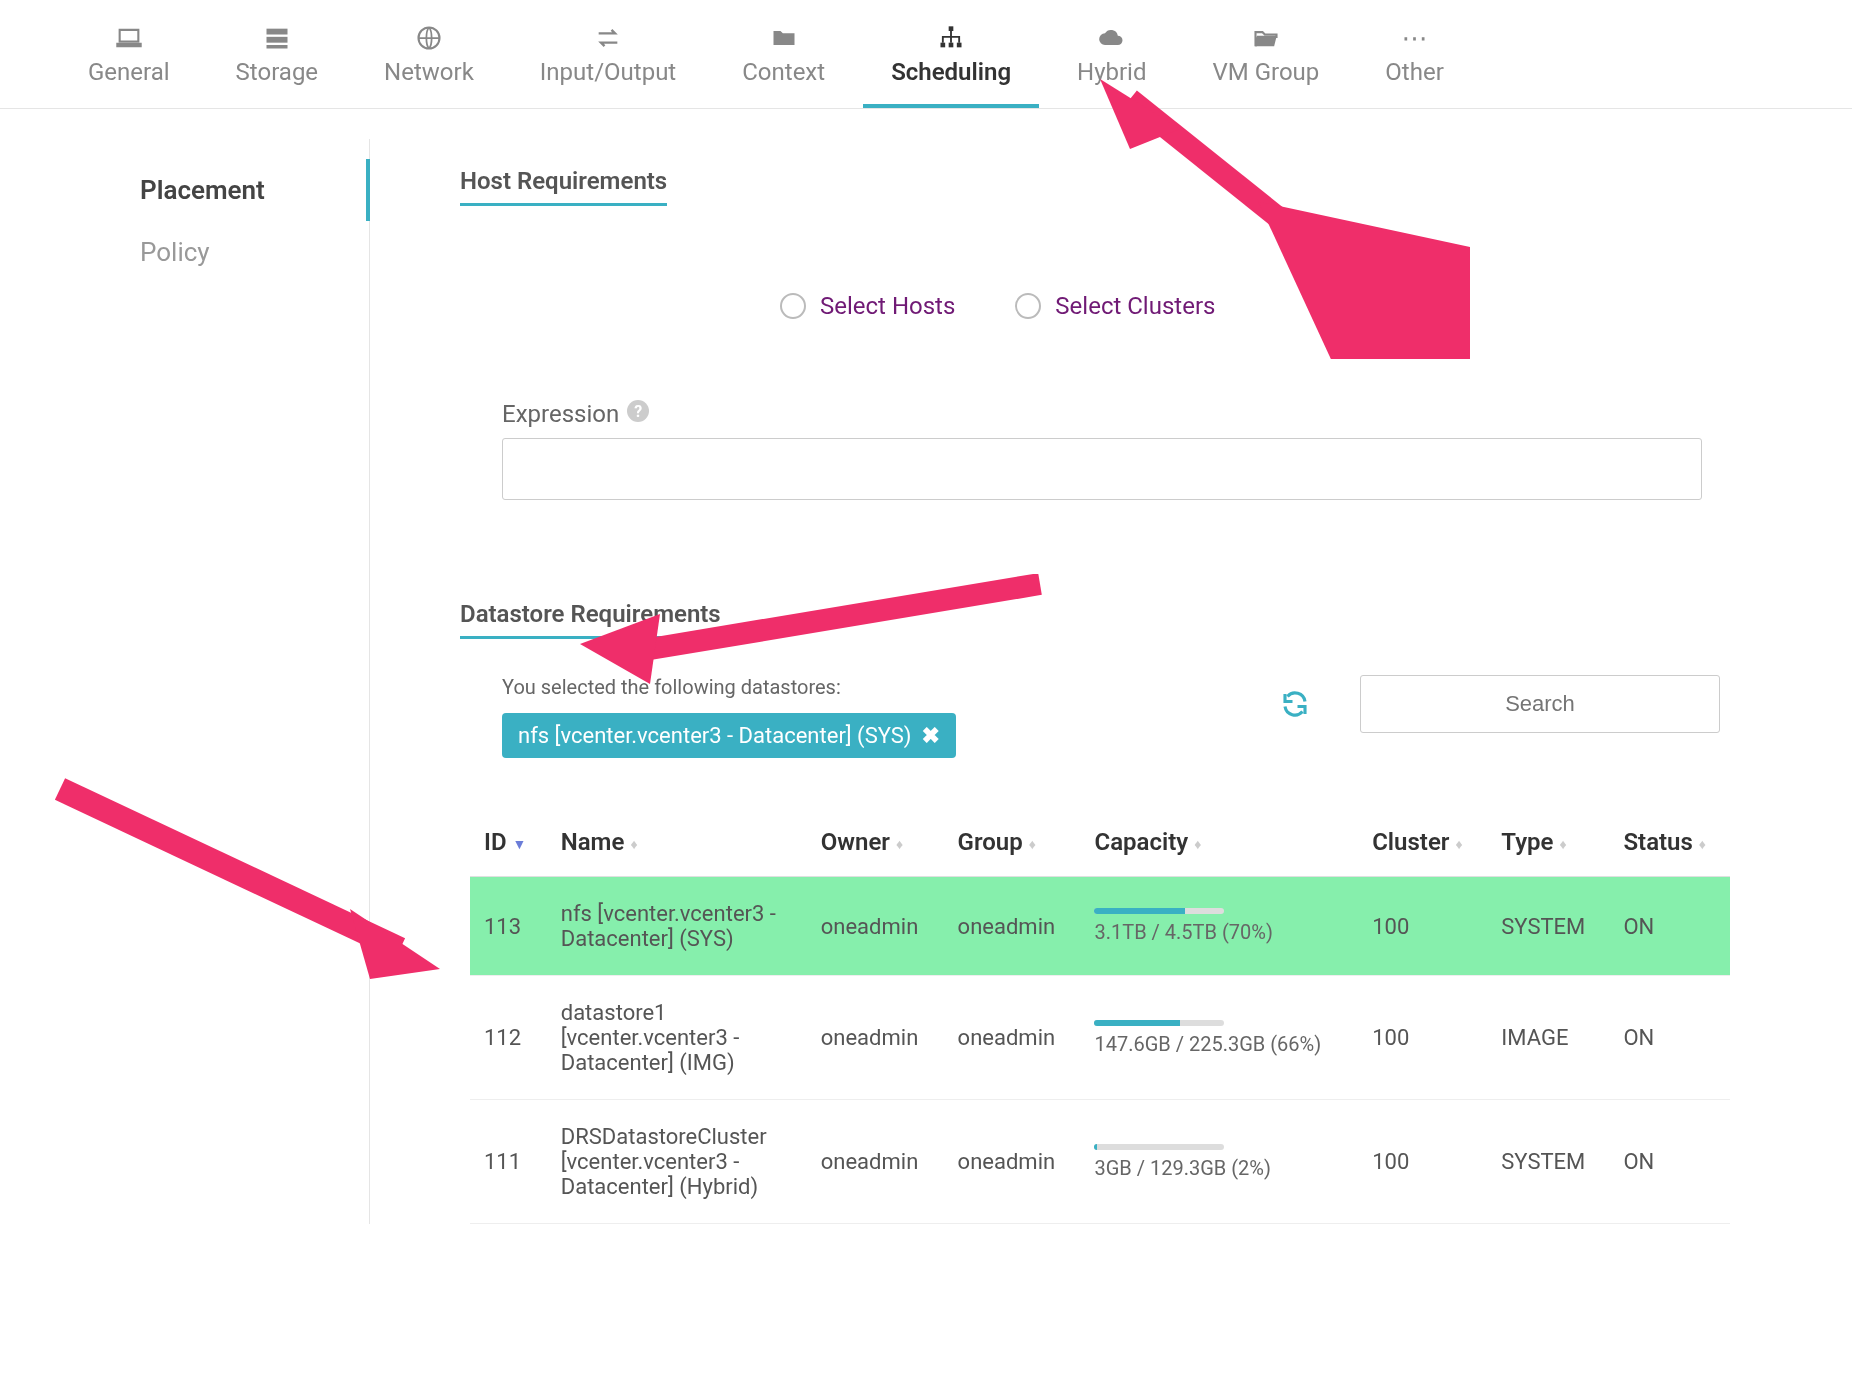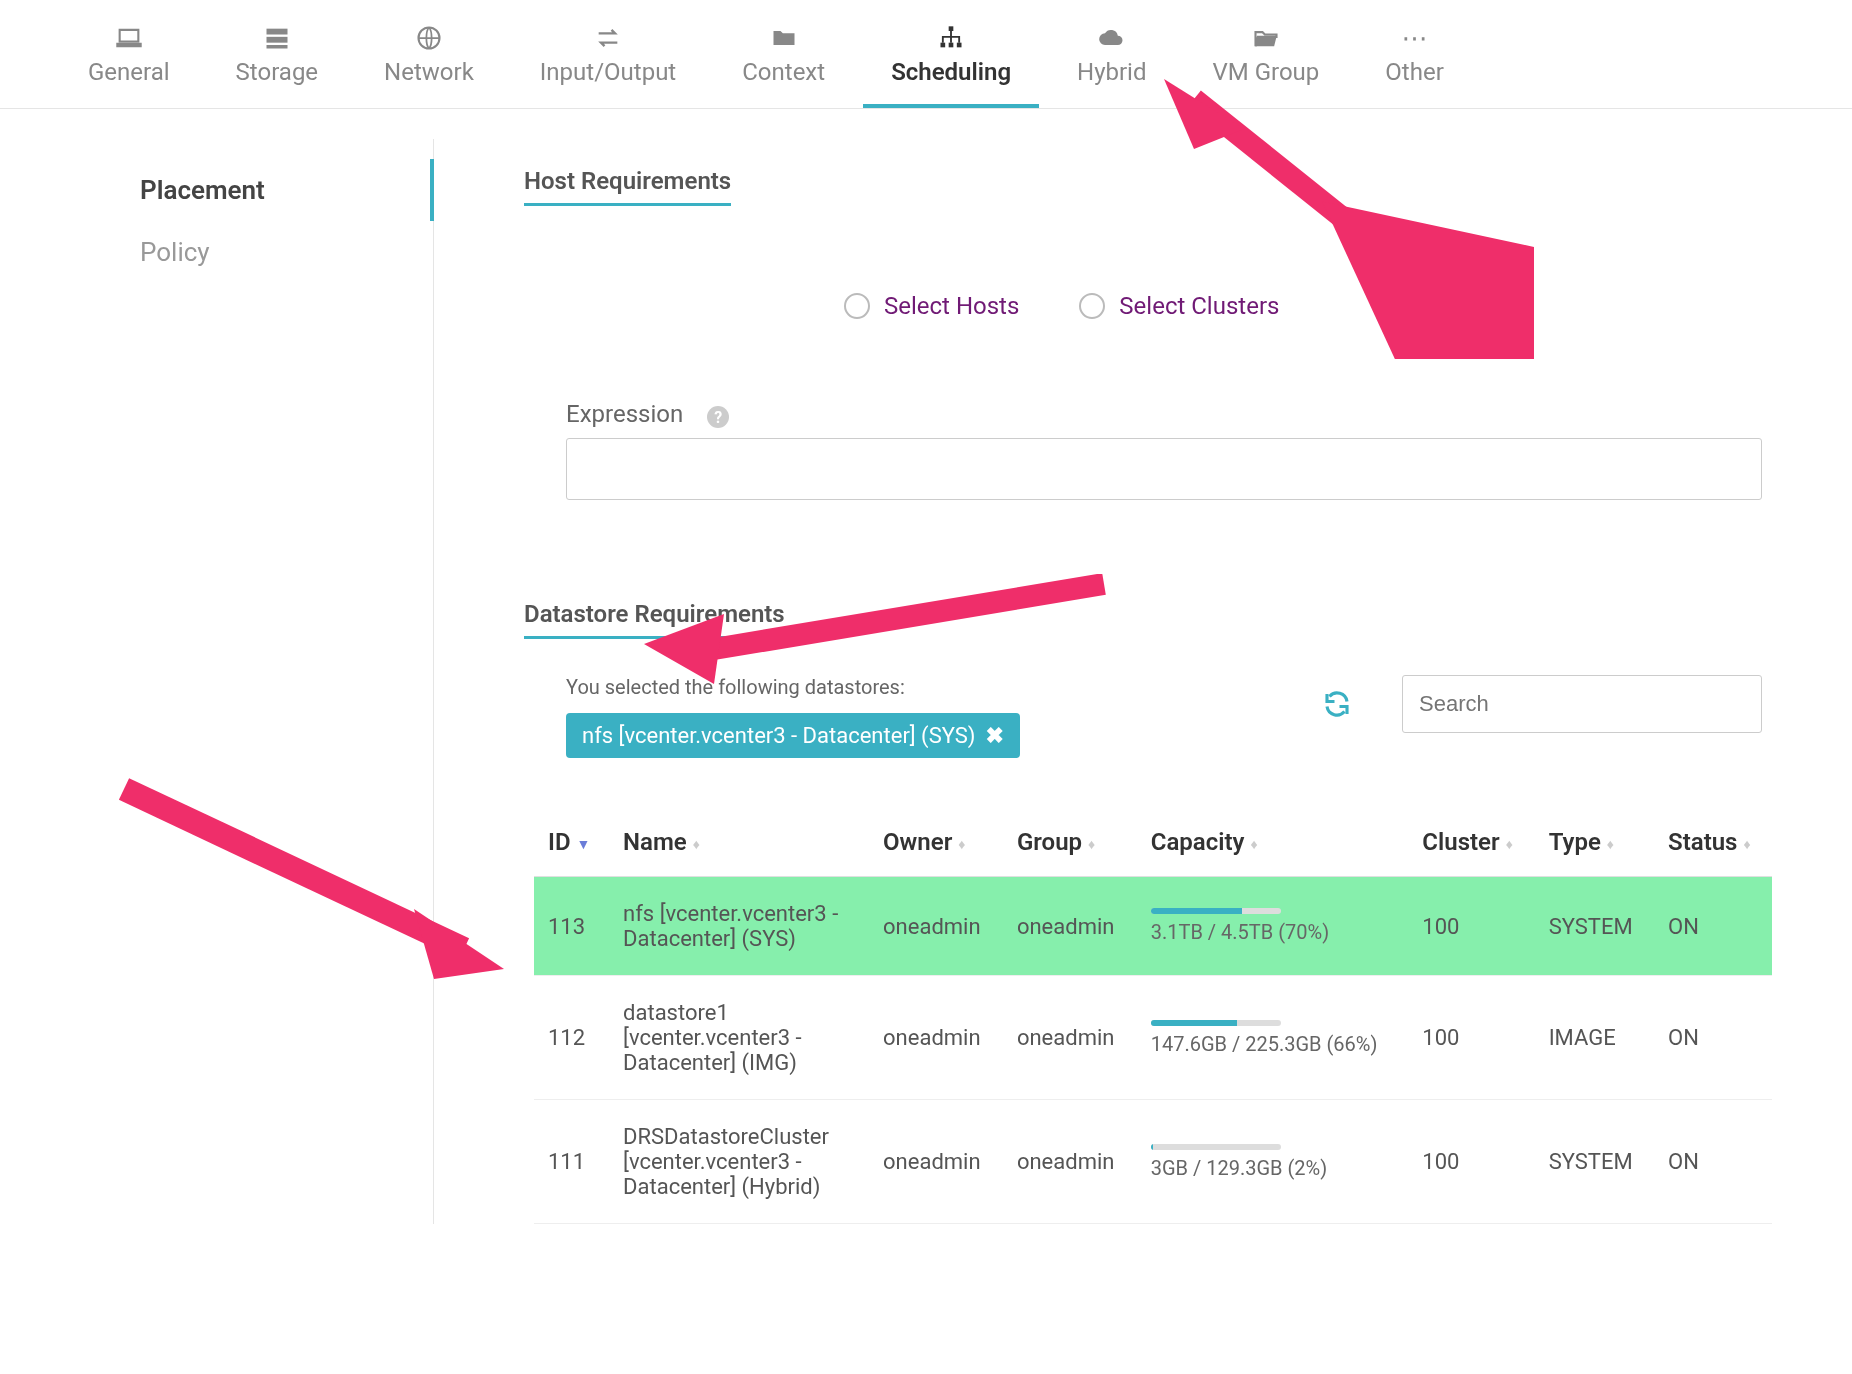--- a/index.html
+++ b/index.html
@@ -51,21 +51,21 @@
   }
   .top-tab.active svg, .top-tab.active .icon-glyph {
     color: #333;
   }
   
   .main {
     display: flex;
     padding-top: 30px;
   }
   .sidebar {
-    width: 434px;
+    width: 370px;
     border-right: 1px solid #e5e5e5;
     padding-top: 20px;
     padding-left: 116px;
   }
   .sidebar-item {
     font-size: 26px;
     color: #999;
     padding: 16px 24px;
     cursor: pointer;
     border-right: 4px solid transparent;
@@ -110,22 +110,22 @@
     height: 26px;
     border: 2px solid #bbb;
     border-radius: 50%;
   }
   .expr-label {
     font-size: 24px;
     color: #666;
     margin-left: 42px;
     margin-bottom: 10px;
     display: flex;
-    align-items: flex-end;
-    gap: 24px;
+    align-items: flex-start;
+    gap: 8px;
   }
   .help-icon {
     width: 22px;
     height: 22px;
     border-radius: 50%;
     background: #ccc;
     color: #fff;
     font-size: 16px;
     display: inline-flex;
     align-items: center;
@@ -183,20 +183,21 @@
     cursor: pointer;
   }
   .search-input {
     width: 360px;
     height: 58px;
     border: 1px solid #ccc;
     border-radius: 3px;
     font-size: 22px;
     padding: 0 16px;
     color: #999;
+    text-align: center;
   }
   
   table {
     border-collapse: collapse;
     width: 100%;
     max-width: 1260px;
     margin-left: 10px;
     margin-top: 20px;
   }
   th {

